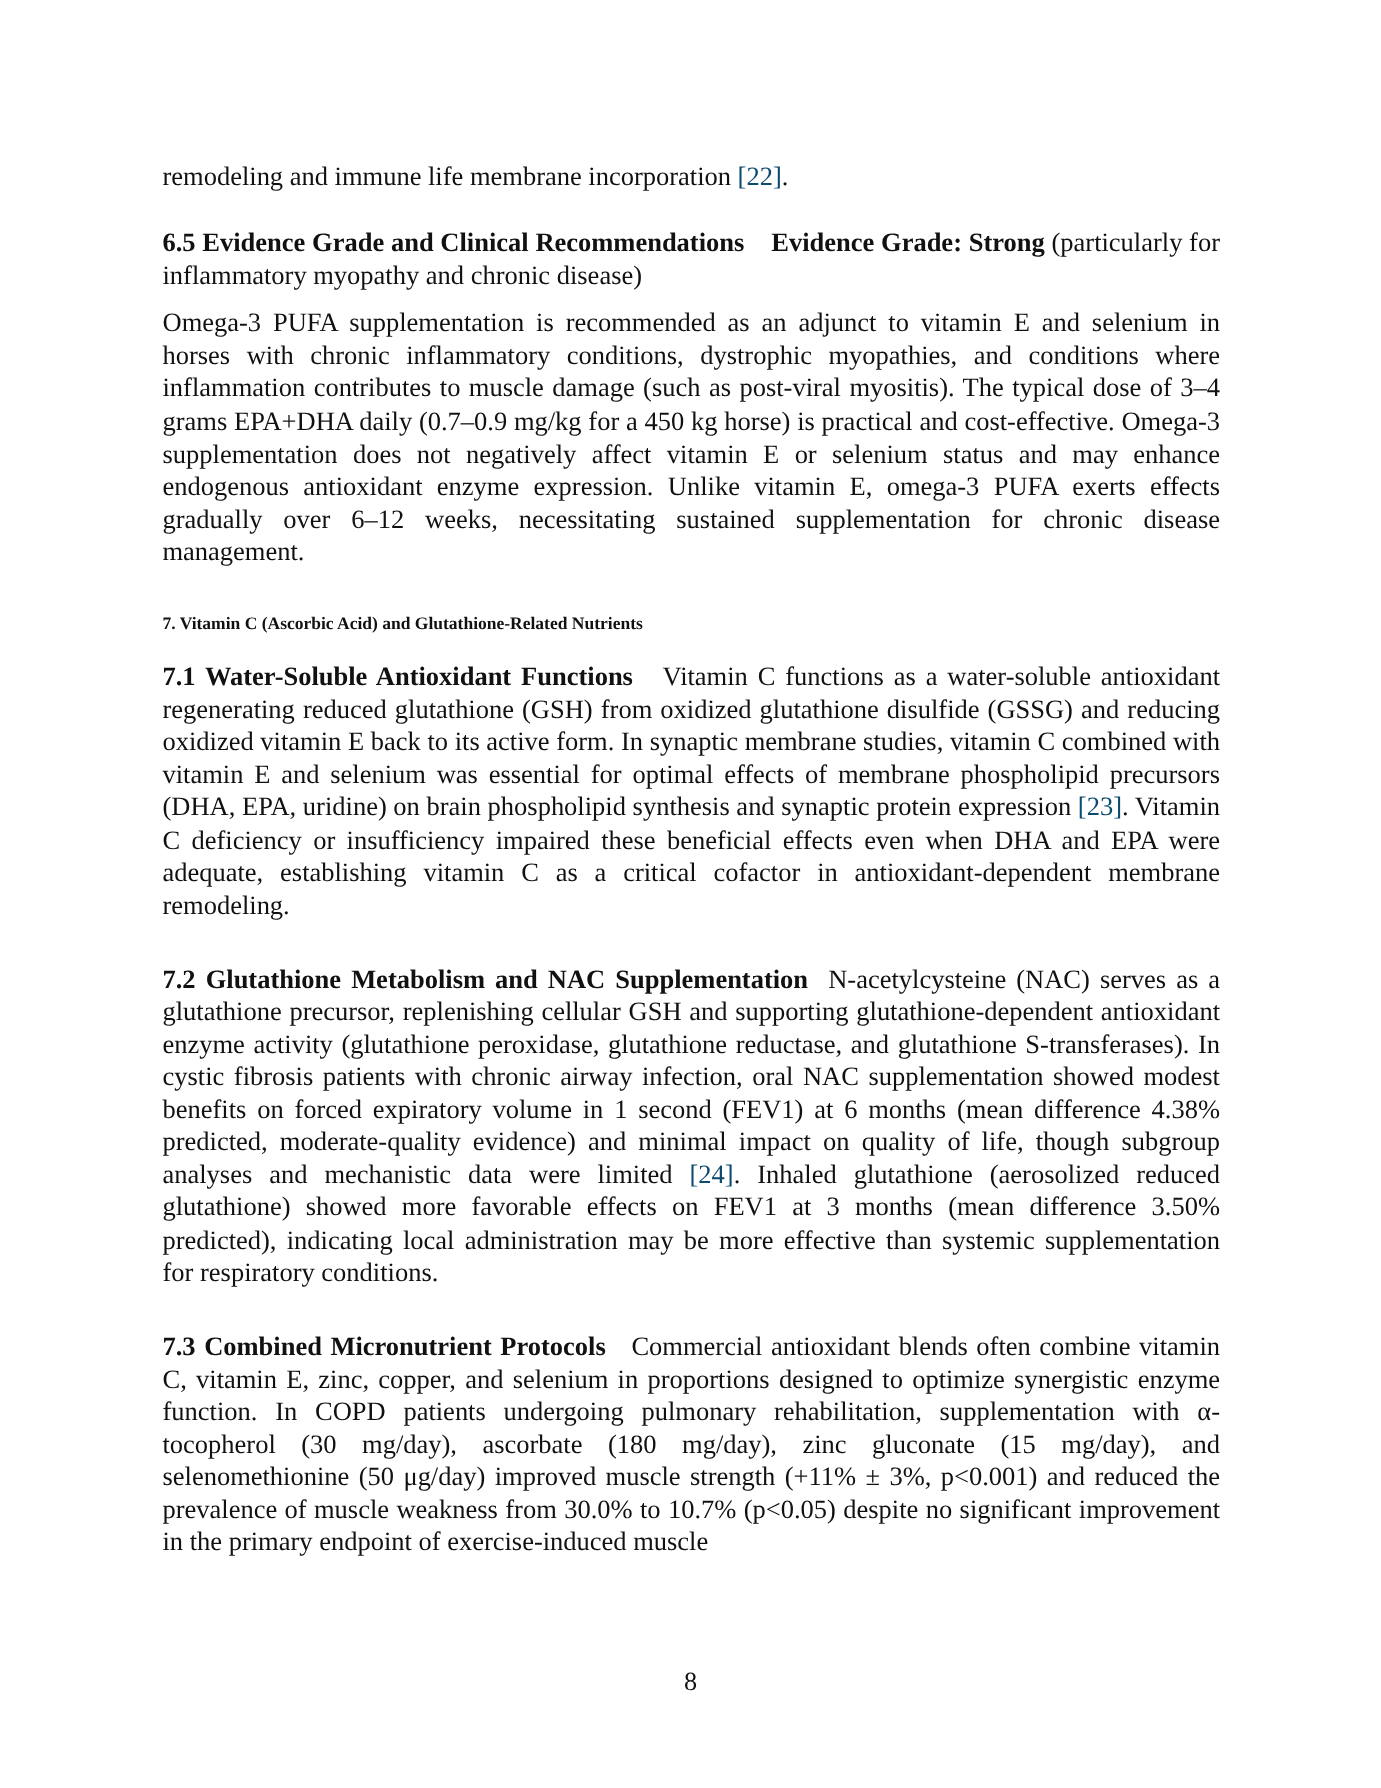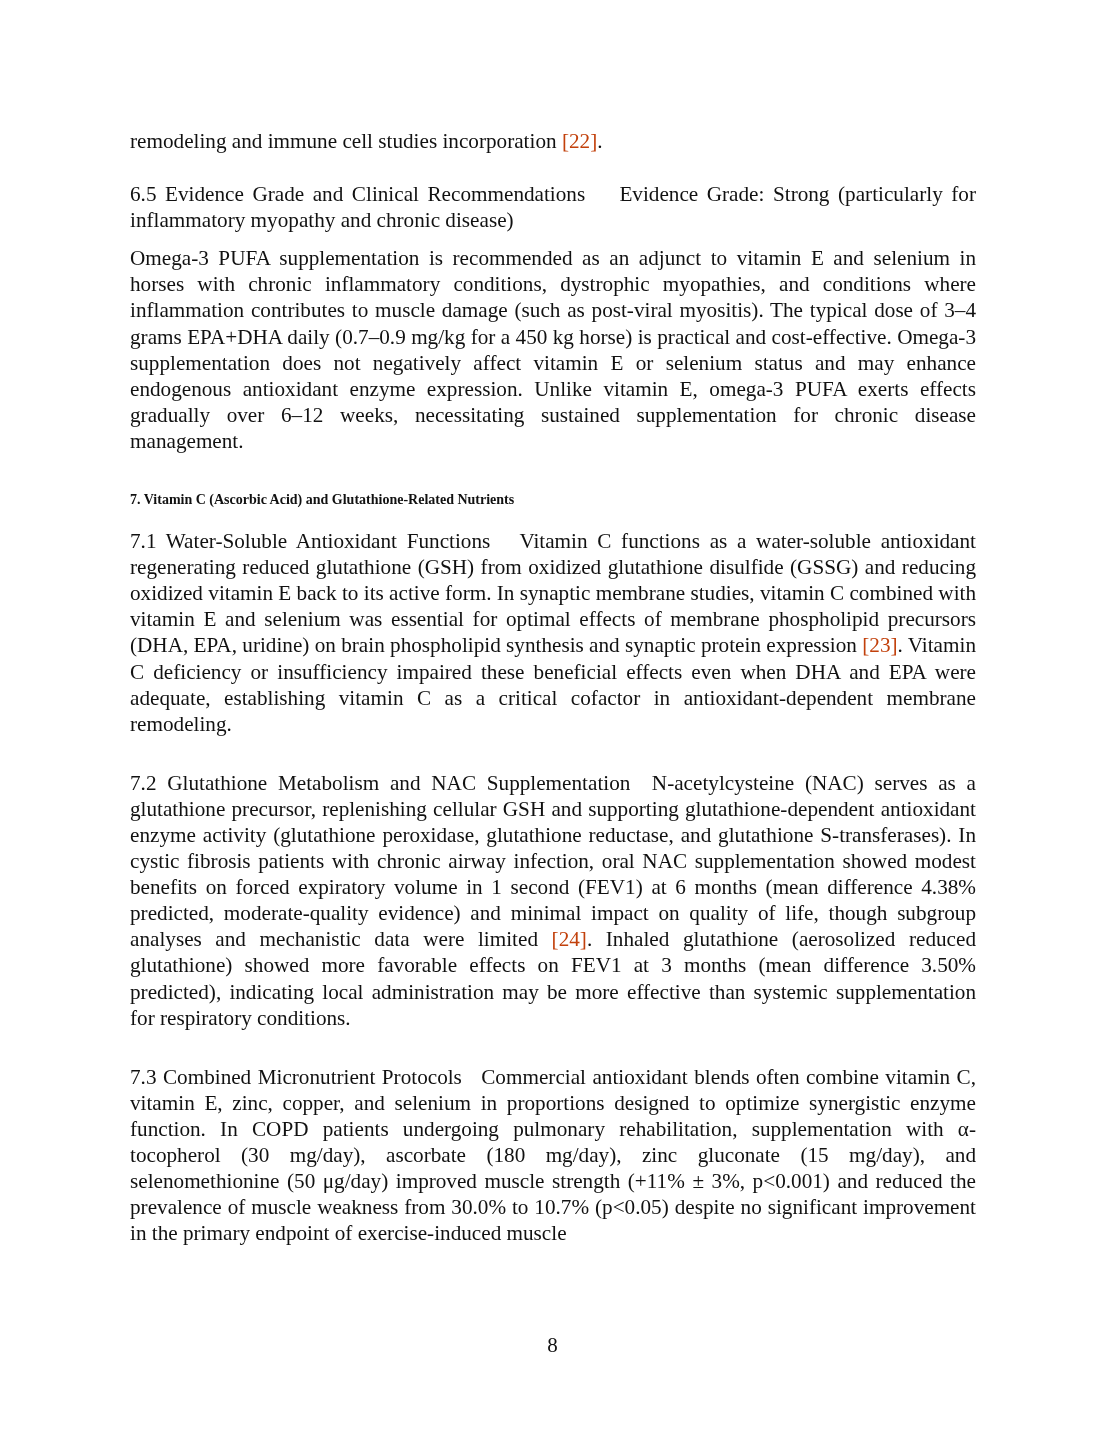--- a/index.html
+++ b/index.html
@@ -6,40 +6,40 @@
   body {
     width: 1105px; height: 1430px; position: relative; overflow: hidden;
     font-family: "Liberation Serif", "DejaVu Serif", serif;
     color: #111111;
   }
   .page { position: absolute; left: 130px; top: 128px; width: 846px; }
   p {
     margin: 0; font-size: 21.2px; line-height: 26.1px;
     text-align: justify; hyphens: auto;
   }
-  .b { font-weight: normal; }
-  .cite { color: #c2410c; }
+  .b { font-weight: bold; }
+  .cite { color: #0c4a6e; }
   .gap1 { height: 27px; }
   .gap2 { height: 12px; }
   .gap3 { height: 33px; }
   .gap4 { height: 15px; }
   h2 {
     margin: 0; font-size: 14px; line-height: 26px; font-weight: bold;
   }
   .pagenum {
     position: absolute; top: 1333px; left: 0; width: 1105px; text-align: center;
     font-size: 21px;
   }
 </style>
 </head>
 <body>
 
 <div class="page">
 
-  <p><span>remodeling and immune cell studies incorporation </span><span class="cite">[22]</span><span>.</span></p>
+  <p><span>remodeling and immune life membrane incorporation </span><span class="cite">[22]</span><span>.</span></p>
 
   <div class="gap1"></div>
 
   <p><span class="b">6.5 Evidence Grade and Clinical Recommendations</span>&nbsp;&nbsp;&nbsp;&nbsp;<span class="b">Evidence Grade: Strong</span><span> (particularly for inflammatory myopathy and chronic disease)</span></p>
 
   <div class="gap2"></div>
 
   <p>Omega-3 PUFA supplementation is recommended as an adjunct to vitamin E and selenium in horses with chronic inflammatory conditions, dystrophic myopathies, and conditions where inflammation contributes to muscle damage (such as post-viral myositis). The typical dose of 3–4 grams EPA+DHA daily (0.7–0.9 mg/kg for a 450 kg horse) is practical and cost-effective. Omega-3 supplementation does not negatively affect vitamin E or selenium status and may enhance endogenous antioxidant enzyme expression. Unlike vitamin E, omega-3 PUFA exerts effects gradually over 6–12 weeks, necessitating sustained supplementation for chronic disease management.</p>
 
   <div class="gap3"></div>

